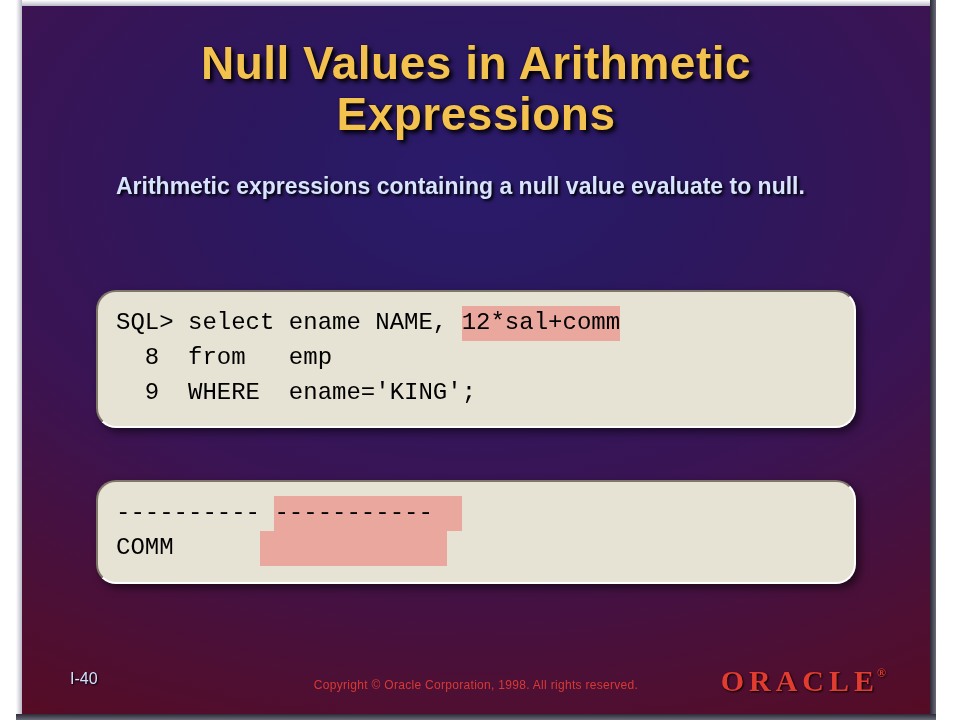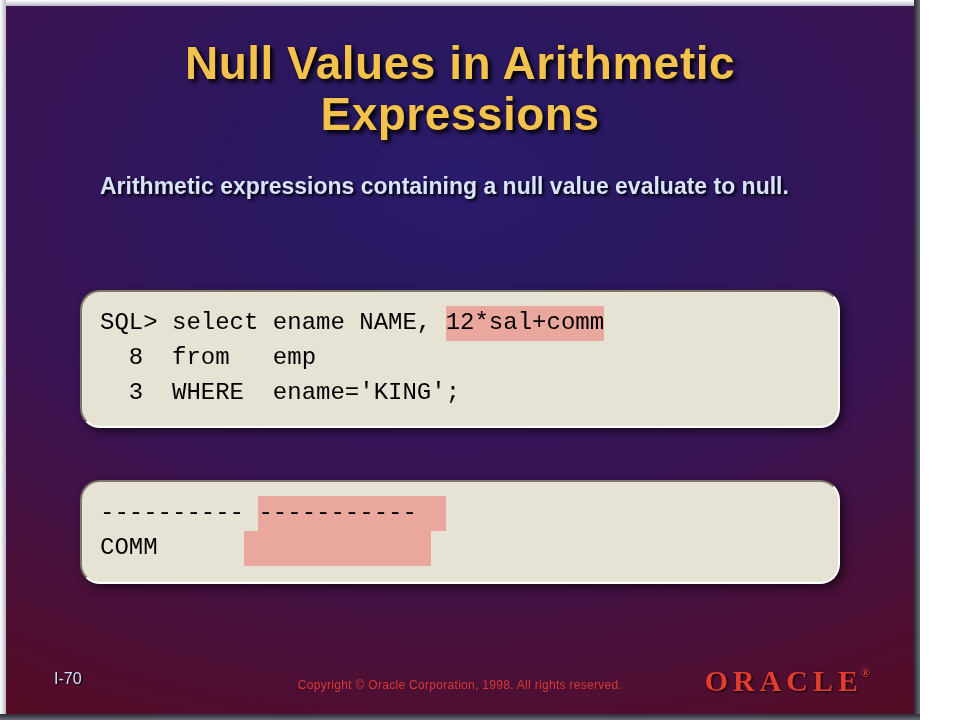--- a/index.html
+++ b/index.html
@@ -15,20 +15,21 @@
     height: 720px;
     background: radial-gradient(ellipse 120% 100% at 50% 25%,
                 #2a1b6b 0%,
                 #2a1860 18%,
                 #3a1454 45%,
                 #4e0f33 72%,
                 #570b20 88%,
                 #4f0818 100%);
     position: relative;
     box-sizing: border-box;
+    margin-left: 16px;
   }
   .edge-top   { position: absolute; left: 0; top: 0; width: 100%; height: 6px; background: linear-gradient(#ffffff, #b8b8c6); }
   .edge-left  { position: absolute; left: 0; top: 0; width: 6px; height: 100%; background: linear-gradient(90deg, #ffffff, #b8b8c6); }
   .edge-right { position: absolute; right: 0; top: 0; width: 6px; height: 100%; background: linear-gradient(90deg, #2b2b38, #6a6a78); }
   .edge-bot   { position: absolute; left: 0; bottom: 0; width: 100%; height: 6px; background: linear-gradient(#2b2b38, #6a6a78); }
 
   .title {
     position: absolute;
     left: 0; right: 0;
     top: 38px;
@@ -133,26 +134,26 @@
   <div class="edge-right"></div>
   <div class="edge-bot"></div>
 
   <div class="title">Null Values in Arithmetic Expressions</div>
 
   <div class="subtitle">Arithmetic expressions containing a null value evaluate to null.</div>
 
   <div class="codebox" id="code1">
     <pre><span>SQL&gt; select ename NAME, </span><span class="hl">12*sal+comm</span></pre>
     <pre>  8  from   emp</pre>
-    <pre>  3  WHERE  ename='KING';</pre>
+    <pre>  9  WHERE  ename='KING';</pre>
   </div>
 
   <div class="codebox" id="code2">
     <pre><span>---------- </span><span class="hl-col">-----------  </span></pre>
     <pre><span>COMM      </span><span class="hl-col">             </span></pre>
   </div>
 
-  <div class="page-num">I-70</div>
+  <div class="page-num">I-40</div>
   <div class="copyright">Copyright © Oracle Corporation, 1998. All rights reserved.</div>
   <div class="logo">
     <span>ORACLE</span><sup>®</sup>
   </div>
 </div>
 
 </body></html>

